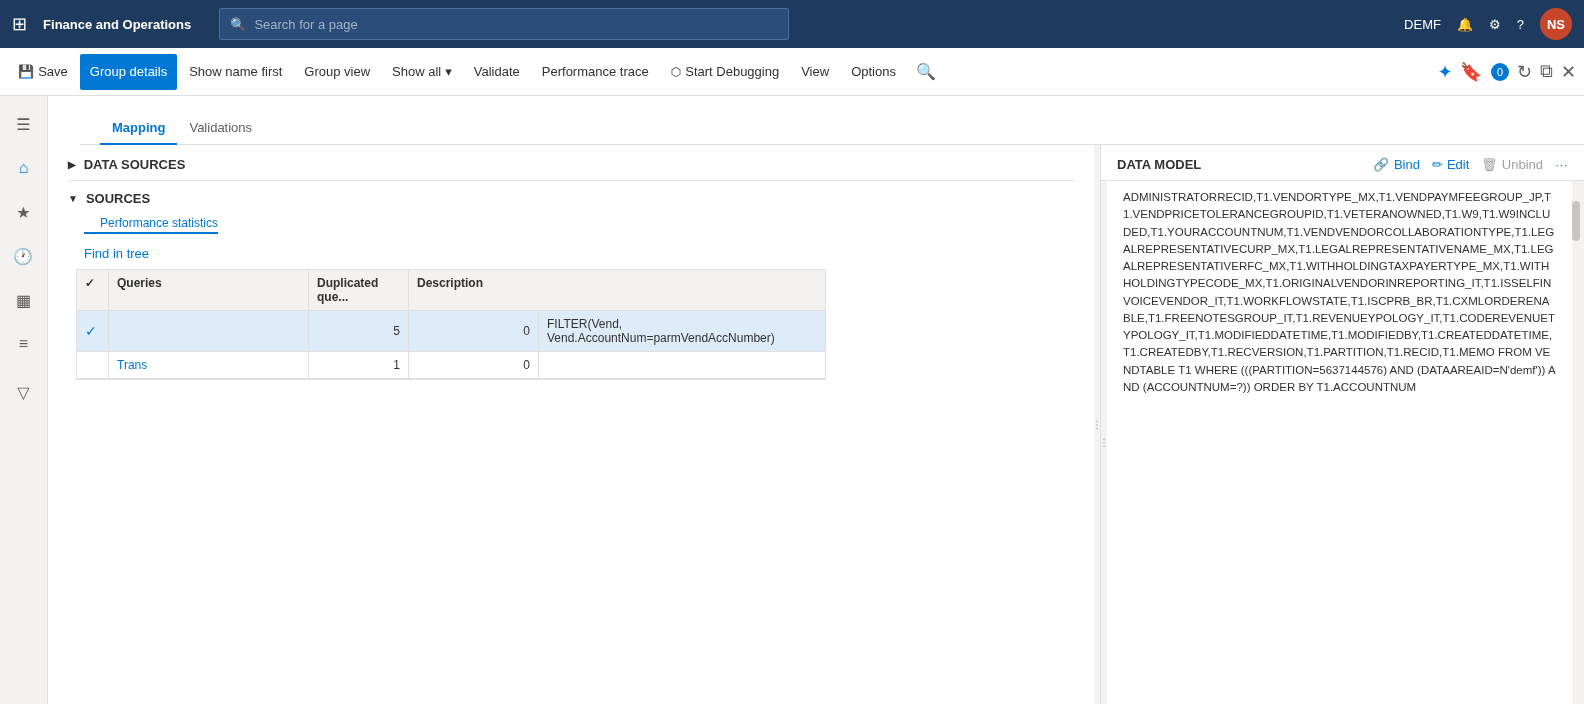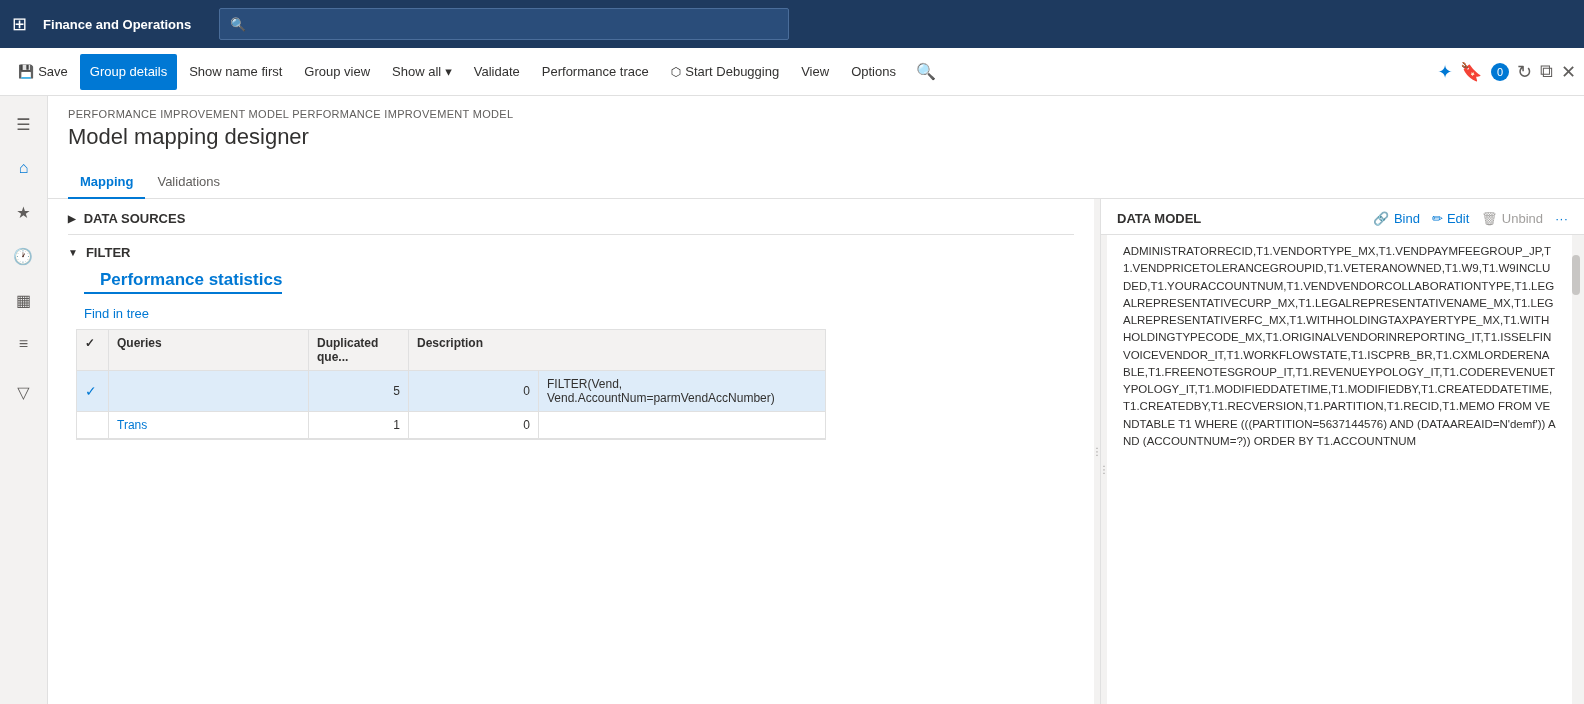--- a/index.html
+++ b/index.html
@@ -137,20 +137,21 @@
       color: #323130;
       margin-top: 4px;
     }
 
     
     .tabs-row {
       display: flex;
       padding: 8px 20px 0;
       border-bottom: 1px solid #e0e0e0;
       margin-top: 8px;
+      margin-left: 32px;
     }
     .tab {
       padding: 8px 12px;
       font-size: 13px;
       color: #605e5c;
       cursor: pointer;
       border-bottom: 2px solid transparent;
       margin-bottom: -1px;
     }
     .tab.active {
@@ -174,22 +175,22 @@
       gap: 8px;
       padding: 6px 0;
       cursor: pointer;
       font-size: 13px;
       font-weight: 600;
       color: #323130;
     }
     .section-header .chevron { font-size: 10px; }
 
     .sub-section-label {
-      font-size: 17px;
-      font-weight: 700;
+      font-size: 12px;
+      font-weight: 400;
       color: #0078d4;
       padding: 4px 0 2px 16px;
       border-bottom: 2px solid #0078d4;
       display: inline-block;
       margin-bottom: 8px;
     }
 
     .find-in-tree {
       color: #0078d4;
       font-size: 13px;
@@ -330,20 +331,28 @@
     }
   </style>
 </head>
 <body>
 
 <div class="top-nav">
   <span class="app-grid-icon">⊞</span>
   <span class="app-title">Finance and Operations</span>
   <div class="search-bar">
     <span class="search-icon">🔍</span>
+    <input type="text" placeholder="Search for a page" style="">
+  </div>
+  <div class="nav-right">
+    <span class="nav-right" style="color:white;font-size:13px;">DEMF</span>
+    <span class="nav-icon">🔔</span>
+    <span class="nav-icon">⚙</span>
+    <span class="nav-icon">?</span>
+    <div class="avatar">NS</div>
   </div>
 </div>
 
 <div class="action-bar">
   <button class="action-btn">
     <span>💾</span>
     <span>Save</span>
   </button>
   <button class="action-btn primary">
     <span>Group details</span>
@@ -392,44 +401,40 @@
     <div class="sidebar-icon">☰</div>
     <div class="sidebar-icon active">⌂</div>
     <div class="sidebar-icon">★</div>
     <div class="sidebar-icon">🕐</div>
     <div class="sidebar-icon">▦</div>
     <div class="sidebar-icon">≡</div>
     <div class="sidebar-icon" style="margin-top:4px;">▽</div>
   </div>
 
   <div class="content-area">
-    <div class="breadcrumb-area">
-      <div class="breadcrumb">PERFORMANCE IMPROVEMENT MODEL  PERFORMANCE IMPROVEMENT MODEL</div>
-      <div class="page-title">Model mapping designer</div>
-    </div>
 
     <div class="tabs-row">
       <div class="tab active">Mapping</div>
       <div class="tab">Validations</div>
     </div>
 
     <div class="content-main">
       <div class="left-content">
         <div class="details-section">
 
           <div class="datasources-row section-header">
             <span class="chevron">▶</span>
             <span>DATA SOURCES</span>
           </div>
 
           <div class="section-divider-h"></div>
 
           <div class="section-header">
             <span class="chevron">▼</span>
-            <span>FILTER</span>
+            <span>SOURCES</span>
           </div>
 
           <div style="padding-left: 16px;">
             <span class="sub-section-label">Performance statistics</span>
           </div>
 
           <div class="find-in-tree">Find in tree</div>
 
           <div class="data-table">
             <div class="table-header">

